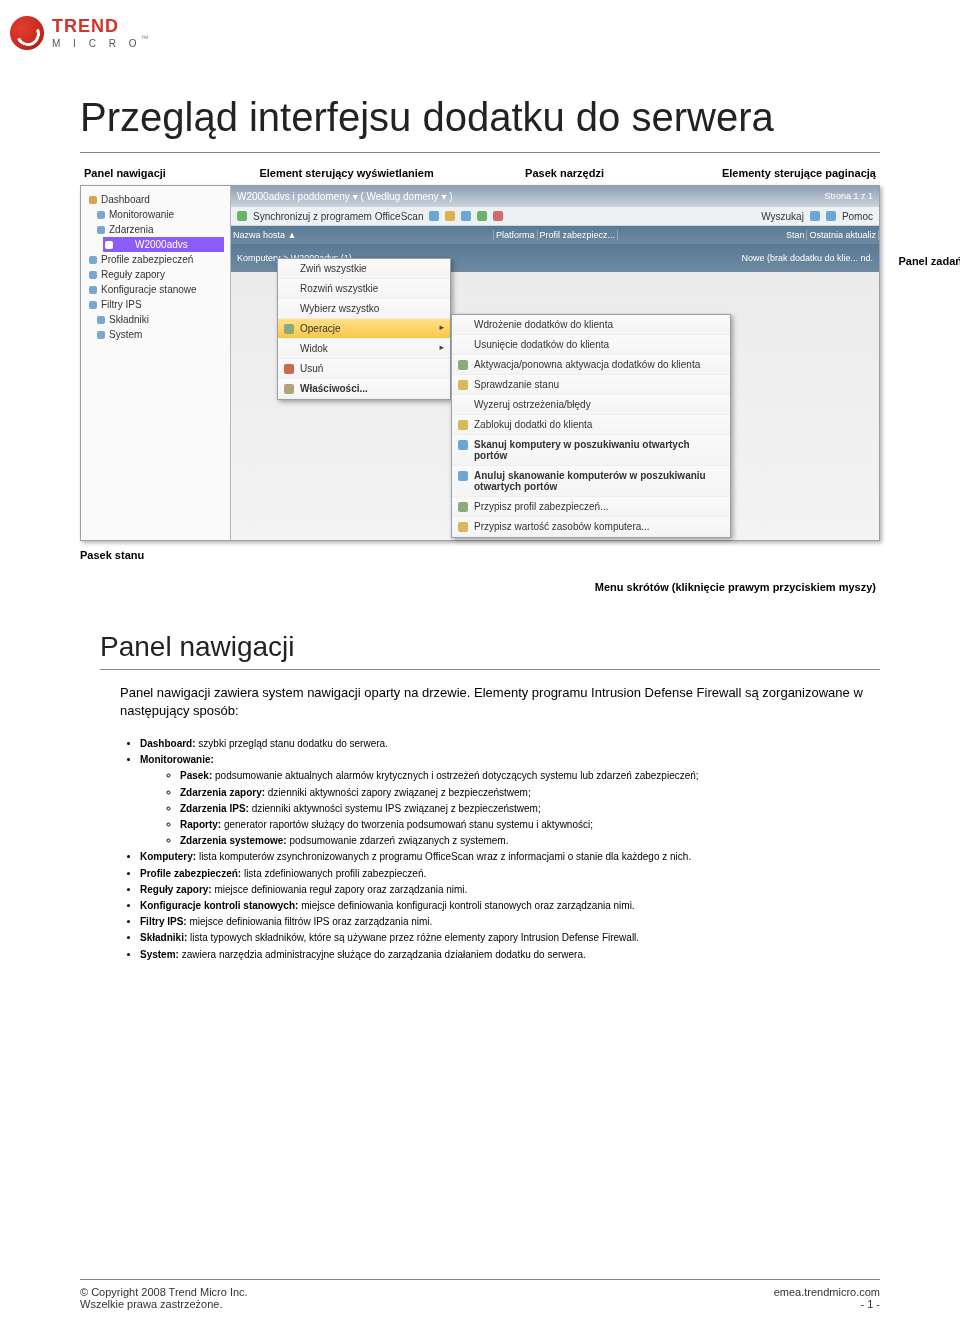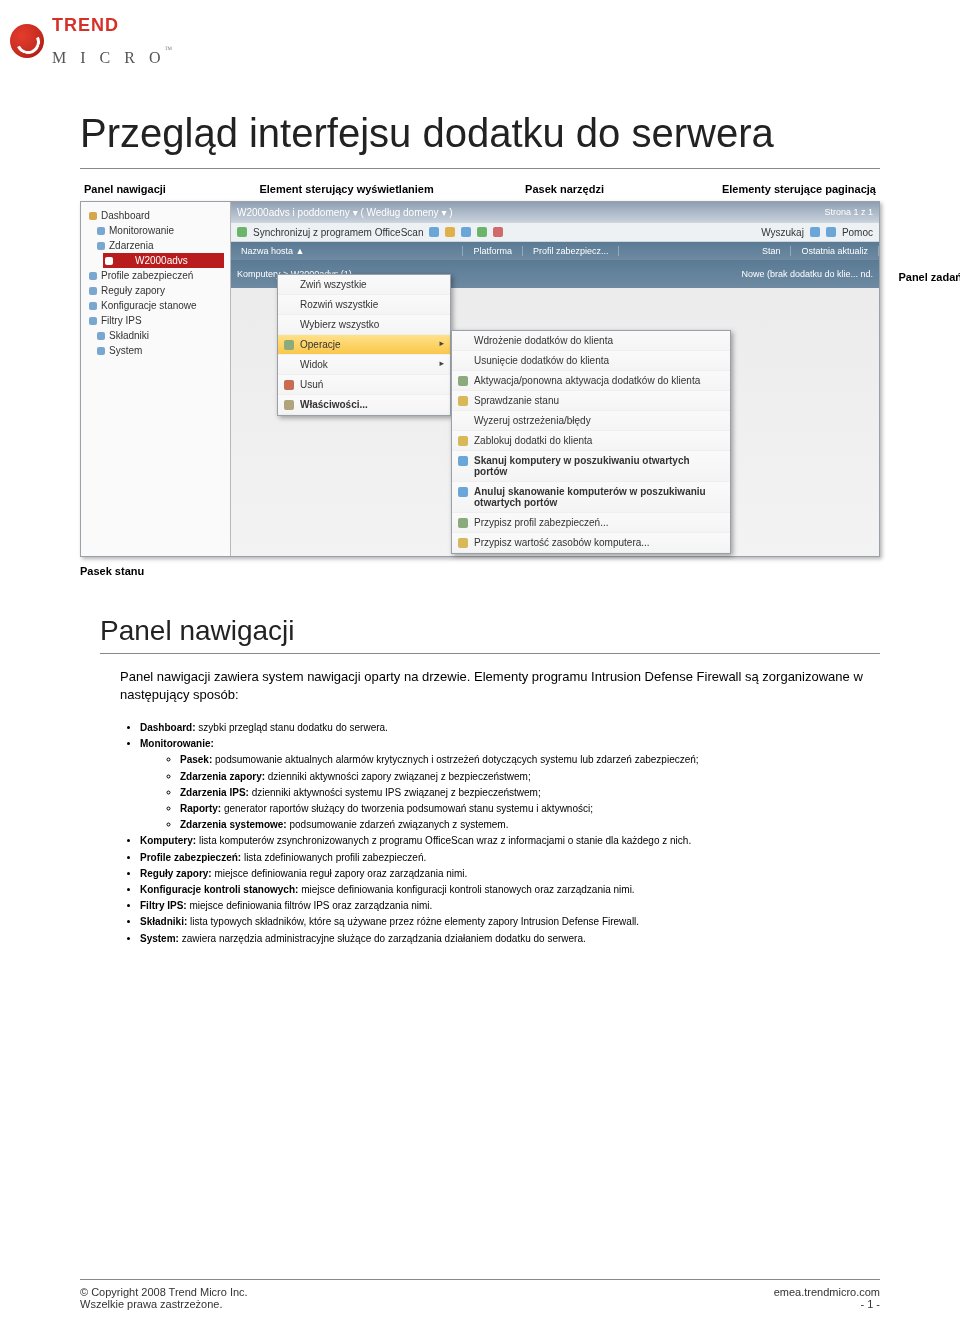--- a/index.html
+++ b/index.html
@@ -5,53 +5,53 @@
   * { margin: 0; padding: 0; box-sizing: border-box; }
   body { width: 960px; margin: 0 auto; font-family: Arial, Helvetica, sans-serif; background: #fff; color: #000; position: relative; min-height: 1322px; }
   .page { padding: 10px 0 60px 0; }
 
   
   .logo { display: flex; align-items: center; gap: 8px; padding: 6px 10px; }
   .logo-swirl { width: 34px; height: 34px; border-radius: 50%; background: radial-gradient(circle at 35% 35%, #e43c2e 0%, #c52c1f 60%, #900 100%); position: relative; }
   .logo-swirl::after { content:""; position:absolute; width:18px; height:18px; border-radius:50%; border:3px solid #fff; border-top-color:transparent; border-left-color:transparent; top:6px; left:6px; transform:rotate(20deg); }
   .logo-text { display:flex; flex-direction:column; line-height:1; }
   .brand { font-size: 18px; font-weight: bold; color: #d63128; letter-spacing: 1px; }
-  .brand-sub { font-size: 16px; letter-spacing: 5px; color: #555; margin-top:16px; position:relative;font-family:Liberation Serif, serif; }
+  .brand-sub { font-size: 10px; letter-spacing: 5px; color: #555; margin-top:4px; position:relative; }
   .brand-sub::after { content:"™"; font-size:8px; position:absolute; top:-4px; right:-12px; color:#888; }
 
   
   .title-block { padding: 36px 80px 6px 80px; }
   .title { font-family: Verdana, Arial, sans-serif; font-size: 40px; font-weight: normal; color: #222; line-height: 1.25; }
   .hr { height:1px; background:#888; margin: 4px 80px 14px 80px; }
 
   
   .diagram { margin: 0 80px 18px 80px; }
   .diagram-labels-top { display:flex; justify-content:space-between; font-size:11px; font-weight:bold; padding: 0 4px 6px 4px; }
   .diagram-labels-top span { flex:1; text-align:left; }
   .diagram-labels-top span:nth-child(2){ flex:1.4; }
   .diagram-labels-top span:nth-child(3){ padding-left:20px; }
   .diagram-labels-top span:nth-child(4){ text-align:right; }
 
   .app-window { border: 1px solid #9aa0a8; background: linear-gradient(#e9e9ea, #f3f3f3); height: 356px; display:flex; font-size:10px; color:#333; position:relative; box-shadow: 2px 2px 4px rgba(0,0,0,.3); }
   .app-nav { width: 150px; background:#fafafa; border-right:1px solid #b8b8b8; padding:6px 6px; overflow:hidden; }
   .nav-item { padding:2px 2px 2px 14px; white-space:nowrap; position:relative; }
   .nav-item::before { content:""; position:absolute; left:2px; top:4px; width:8px; height:8px; background:#7aa7cf; border-radius:2px; }
-  .nav-item.sel { background:#b91c1c; color:#fff;padding-left:32px; }
+  .nav-item.sel { background:#8b5cf6; color:#fff;padding-left:32px; }
   .nav-item.sel::before { background:#fff; }
   .nav-item.root::before { background:#d6a64a; }
   .nav-item.plus { padding-left:22px; }
   .nav-item.plus::before { left:10px; }
   .app-main { flex:1; display:flex; flex-direction:column; }
   .main-bar { background: linear-gradient(#8f9fb2, #c8d1dc); height:20px; display:flex; align-items:center; padding:0 6px; color:#fff; justify-content:space-between; }
   .main-bar .mb-right { font-size:9px; }
   .tool-bar { background:#eef1f4; height:20px; border-top:1px solid #cfd5dc; border-bottom:1px solid #cfd5dc; display:flex; align-items:center; padding:0 6px; gap:6px; }
   .tool-bar .ico { width:10px; height:10px; background:#6aa6d7; border-radius:2px; display:inline-block; }
   .tool-bar .ico.r{background:#d16a6a;} .tool-bar .ico.g{background:#6ab56a;} .tool-bar .ico.y{background:#e0b04a;}
   .grid-header { background:linear-gradient(#5a7a94, #6e8aa2); color:#fff; height:18px; display:flex; align-items:center; }
-  .grid-header span { padding:0 10px; border-right:1px solid rgba(255,255,255,.3); font-size:9px; }
+  .grid-header span { padding:0 2px; border-right:1px solid rgba(255,255,255,.3); font-size:9px; }
   .group-row { background:linear-gradient(#5a7a94,#6e8aa2); color:#fff; height:28px; display:flex; align-items:center; padding:0 6px; font-size:9px; justify-content:space-between; }
   .ctx { position:absolute; left:196px; top:72px; width:174px; background:#fdfdfd; border:1px solid #9aa0a8; box-shadow:2px 2px 5px rgba(0,0,0,.35); font-size:10px; }
   .ctx div { padding:4px 16px 4px 22px; border-bottom:1px solid #efefef; background:linear-gradient(#fafafa,#f4f4f4); position:relative; }
   .ctx div.hl { background:linear-gradient(#ffe18a,#f9c74a); }
   .ctx div.bold { font-weight:bold; }
   .ctx div::before { content:""; position:absolute; left:6px; top:5px; width:10px; height:10px; border-radius:2px; background:#8cab7c; }
   .ctx div.red::before{background:#c96a52;}
   .ctx div.gear::before{background:#b0a47c;}
   .ctx div.none::before{background:transparent;}
   .ctx div.arrow::after { content:"▸"; position:absolute; right:6px; top:3px; font-size:9px; color:#444; }
@@ -170,20 +170,21 @@
             <div class="y">Zablokuj dodatki do klienta</div>
             <div class="b">Skanuj komputery w poszukiwaniu otwartych portów</div>
             <div class="b">Anuluj skanowanie komputerów w poszukiwaniu otwartych portów</div>
             <div class="">Przypisz profil zabezpieczeń...</div>
             <div class="y">Przypisz wartość zasobów komputera...</div>
           </div>
       </div>
       <div class="side-label-right">Panel zadań</div>
     </div>
     <div class="side-label-left">Pasek stanu</div>
+    <div class="diagram-caption">Menu skrótów (kliknięcie prawym przyciskiem myszy)</div>
   </div>
 
   <h2 class="section-title">Panel nawigacji</h2>
   <div class="hr2"></div>
 
   <p class="intro">Panel nawigacji zawiera system nawigacji oparty na drzewie. Elementy programu Intrusion Defense Firewall są zorganizowane w następujący sposób:</p>
 
   <ul class="bullets" id="bullets">
       <li><span class="b">Dashboard:</span> szybki przegląd stanu dodatku do serwera.</li>
       <li><span class="b">Monitorowanie:</span><ul class="sub">

